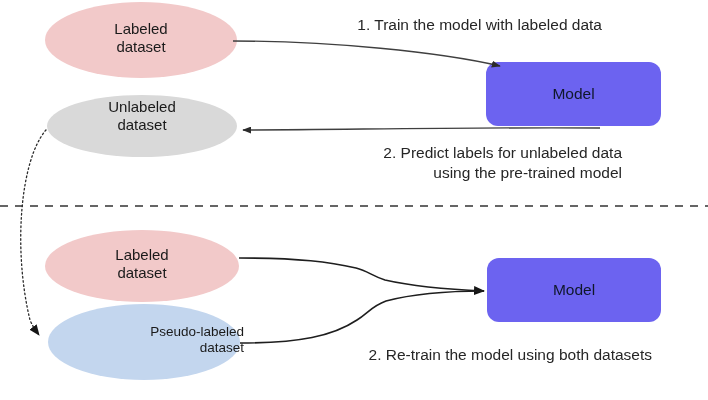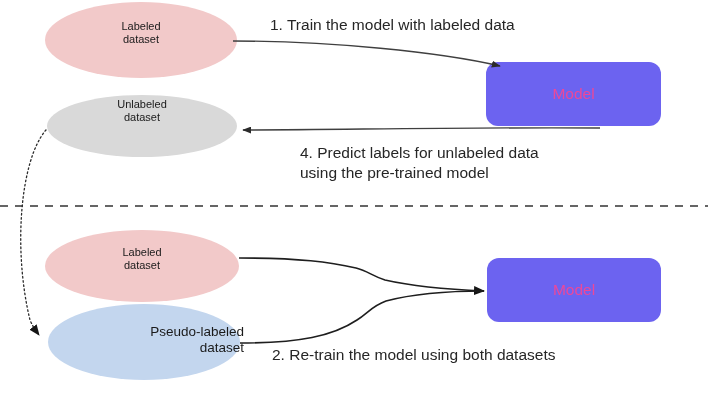--- a/index.html
+++ b/index.html
@@ -24,36 +24,36 @@
   }
   .node-label {
     position: absolute;
     text-align: center;
     line-height: 1.22;
     pointer-events: none;
     white-space: pre-line;
   }
   .ellipse-label {
     color: #1a1a1a;
-    font-size: 11px;
+    font-size: 15px;
   }
   .ellipse-label.small {
     font-size: 13.5px;
     text-align: right;
   }
   .box-label {
-    color: #ec4899;
+    color: #0f172a;
     font-size: 15.5px;
   }
   .step-label {
     position: absolute;
     color: #262626;
     font-size: 15.5px;
     line-height: 1.3;
-    text-align: left;
+    text-align: right;
     white-space: pre-line;
   }
 </style>
 </head>
 <body>
 
 <div id="canvas">
 
   <svg id="diagram-svg" viewBox="0 0 708 400">
     <defs>
@@ -101,18 +101,18 @@
   <div class="node-label ellipse-label" style="left:42px; top:246px; width:200px;">Labeled
 dataset</div>
 
   <div class="node-label ellipse-label small" style="left:44px; top:324px; width:200px;">Pseudo-labeled
 dataset</div>
 
   <div class="node-label box-label" style="left:487px; top:281px; width:174px;">Model</div>
 
   <div class="step-label" style="left:270px; top:15px; width:332px;">1. Train the model with labeled data</div>
 
-  <div class="step-label" style="left:300px; top:143px; width:322px;">4. Predict labels for unlabeled data
+  <div class="step-label" style="left:300px; top:143px; width:322px;">2. Predict labels for unlabeled data
 using the pre-trained model</div>
 
   <div class="step-label" style="left:272px; top:345px; width:380px;">2. Re-train the model using both datasets</div>
 
 </div>
 
 </body></html>

